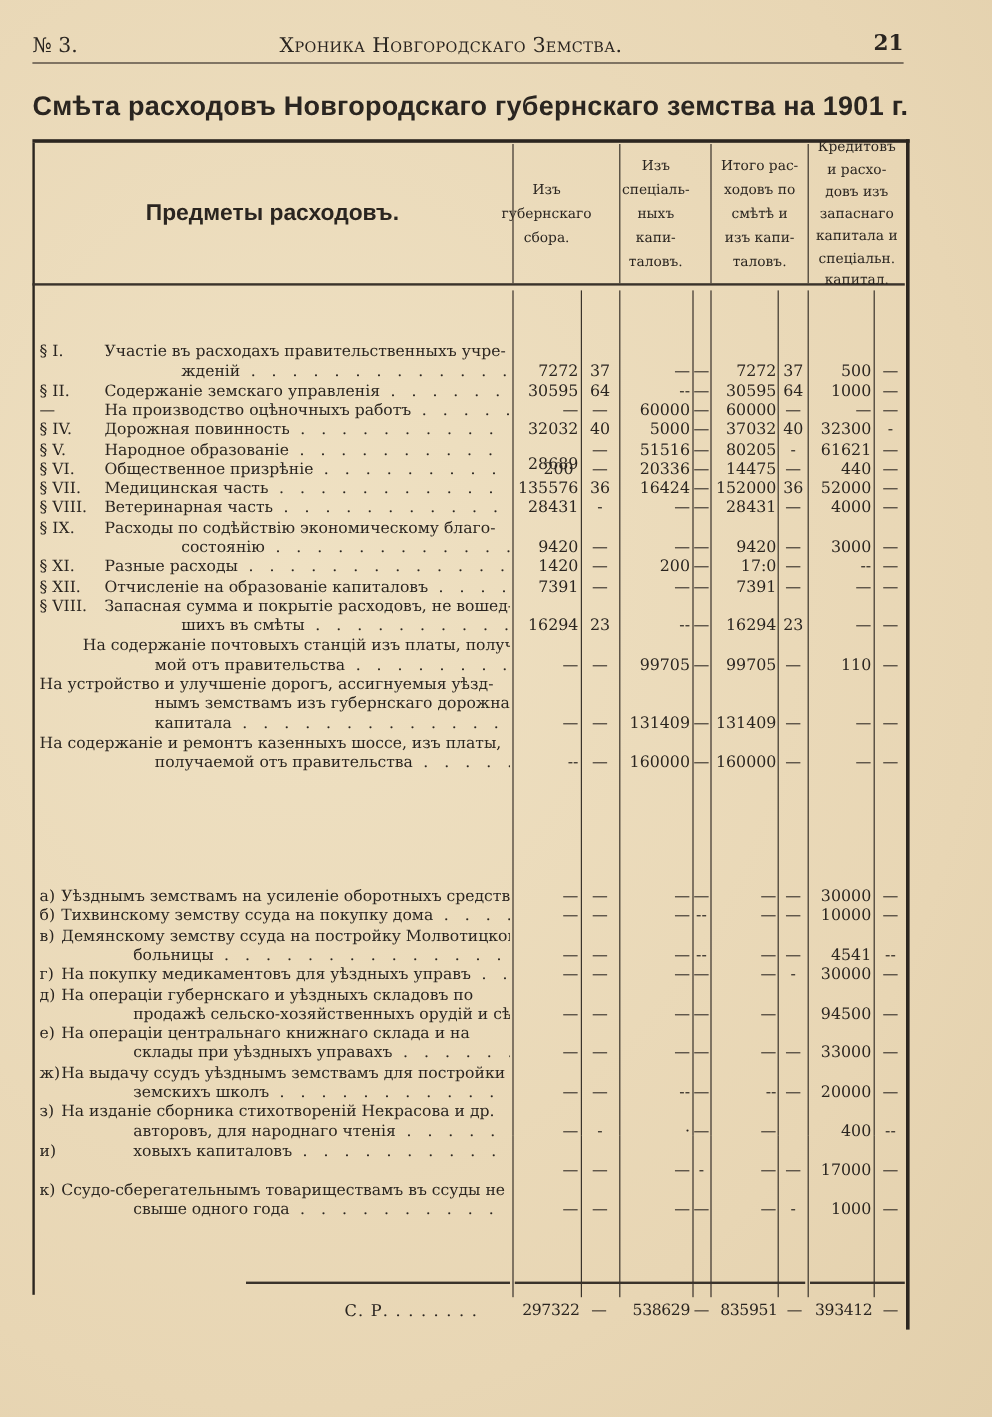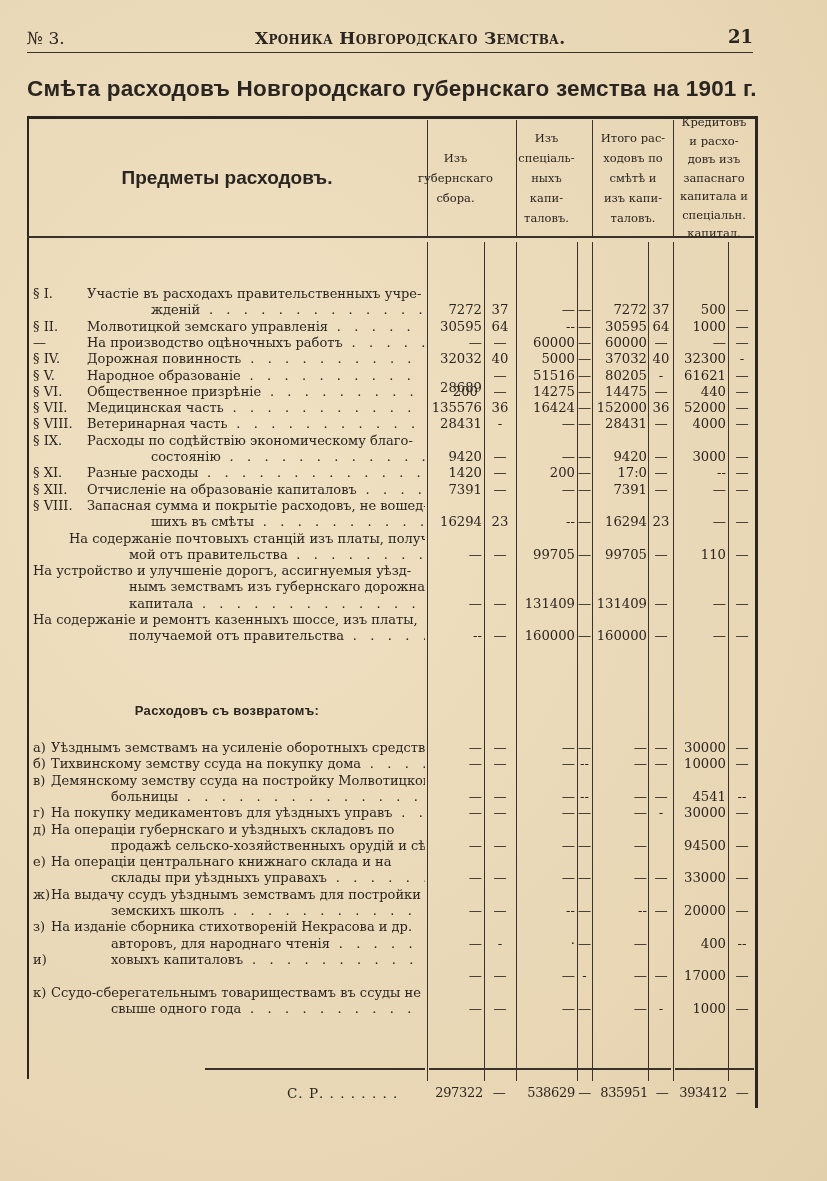--- a/index.html
+++ b/index.html
@@ -10,21 +10,21 @@
     font-family:"DejaVu Serif", serif;
     color:#2a2520;
     position:relative;
   }
   .running-head {
     position:absolute; left:27px; top:26px; width:726px; height:26px;
     border-bottom:1.5px solid #3a332b;
     font-size:17px;
   }
   .running-head .num { position:absolute; left:0; top:2px; }
-  .running-head .mid { position:absolute; left:228px; top:2px; font-variant:small-caps; letter-spacing:0.3px;font-weight:bold; }
+  .running-head .mid { position:absolute; left:206px; top:2px; font-variant:small-caps; letter-spacing:0.3px; }
   .running-head .pg { position:absolute; right:0; top:0; font-weight:bold; font-size:18px; }
   .doc-title {
     position:absolute; left:27px; top:76px; width:740px;
     font-family:"Liberation Sans", sans-serif; font-weight:bold; font-size:22.5px; letter-spacing:0.2px;
   }
   .tbl-wrap { position:absolute; left:27px; top:116px; width:731px; height:992px; }
   .top-rule { position:absolute; left:0; top:0; width:731px; height:3px; background:#2c2620; }
   .left-rule { position:absolute; left:0; top:3px; width:2px; height:960px; background:#2c2620; }
   .right-rule { position:absolute; right:0; top:0; width:3px; height:992px; background:#2c2620; }
   .head-rule { position:absolute; left:0; top:120px; width:727px; height:2px; background:#3a332b; }
@@ -96,21 +96,20 @@
         <div>Кредитовъ</div>
         <div>и расхо-</div>
         <div>довъ изъ</div>
         <div>запаснаго</div>
         <div>капитала и</div>
         <div>спеціальн.</div>
         <div>капитал.</div>
       </div>
     </div>
 
-  <div class="section-title">Расходовъ съ возвратомъ:</div>
 
   <div class="total-rule" style="left:178px;width:220px;"></div>
   <div class="total-rule" style="left:402px;width:242px;"></div>
   <div class="total-rule" style="left:648px;width:79px;"></div>
 
   <div class="total-label">С. Р. . . . . . . .</div>
   <div class="total-cell" style="left:402px;width:54px;">297322</div>
   <div class="total-cell" style="left:459px;width:26px;text-align:center;">—</div>
   <div class="total-cell" style="left:491px;width:57px;">538629</div>
   <div class="total-cell" style="left:551px;width:13px;text-align:center;">—</div>
@@ -149,21 +148,21 @@
       <div class="cell" style="left: 491px; width: 57px; top: 16.3px;">—</div>
       <div class="cell c" style="left: 551px; width: 13px; top: 16.3px;">—</div>
       <div class="cell" style="left: 567px; width: 53px; top: 16.3px;">7272</div>
       <div class="cell c" style="left: 623px; width: 22px; top: 16.3px;">37</div>
       <div class="cell" style="left: 648px; width: 51px; top: 16.3px;">500</div>
       <div class="cell c" style="left: 703px; width: 24px; top: 16.3px;">—</div>
     </div>
     <div class="row" style="top: 202.6px;">
       <div class="label">
         <span class="para">§ II.</span>
-        <span class="line" style="padding-left: 54px;"><span>Молвотицкой земскаго управленія</span><span class="lead"> . . . . . . . . . . . . . . . . . . . . . . . . . . . . .</span></span>
+        <span class="line" style="padding-left: 54px;"><span>Содержаніе земскаго управленія</span><span class="lead"> . . . . . . . . . . . . . . . . . . . . . . . . . . . . .</span></span>
       </div>
       <div class="cell" style="left: 402px; width: 53px; top: 0px;">30595</div>
       <div class="cell c" style="left: 459px; width: 28px; top: 0px;">64</div>
       <div class="cell" style="left: 491px; width: 57px; top: 0px;">--</div>
       <div class="cell c" style="left: 551px; width: 13px; top: 0px;">—</div>
       <div class="cell" style="left: 567px; width: 53px; top: 0px;">30595</div>
       <div class="cell c" style="left: 623px; width: 22px; top: 0px;">64</div>
       <div class="cell" style="left: 648px; width: 51px; top: 0px;">1000</div>
       <div class="cell c" style="left: 703px; width: 24px; top: 0px;">—</div>
     </div>
@@ -209,21 +208,21 @@
       <div class="cell" style="left: 648px; width: 51px; top: 0px;">61621</div>
       <div class="cell c" style="left: 703px; width: 24px; top: 0px;">—</div>
     </div>
     <div class="row" style="top: 267.8px;">
       <div class="label">
         <span class="para">§ VI.</span>
         <span class="line" style="padding-left: 54px;"><span>Общественное призрѣніе</span><span class="lead"> . . . . . . . . . . . . . . . . . . . . . . . . . . . . .</span></span>
       </div>
       <div class="cell" style="left: 398px; width: 53px; top: 0px;">200</div>
       <div class="cell c" style="left: 459px; width: 28px; top: 0px;">—</div>
-      <div class="cell" style="left: 491px; width: 57px; top: 0px;">14275</div>
+      <div class="cell" style="left: 491px; width: 57px; top: 0px;">20336</div>
       <div class="cell c" style="left: 551px; width: 13px; top: 0px;">—</div>
       <div class="cell" style="left: 567px; width: 53px; top: 0px;">14475</div>
       <div class="cell c" style="left: 623px; width: 22px; top: 0px;">—</div>
       <div class="cell" style="left: 648px; width: 51px; top: 0px;">440</div>
       <div class="cell c" style="left: 703px; width: 24px; top: 0px;">—</div>
     </div>
     <div class="row" style="top: 284.1px;">
       <div class="label">
         <span class="para">§ VII.</span>
         <span class="line" style="padding-left: 54px;"><span>Медицинская часть</span><span class="lead"> . . . . . . . . . . . . . . . . . . . . . . . . . . . . .</span></span>

